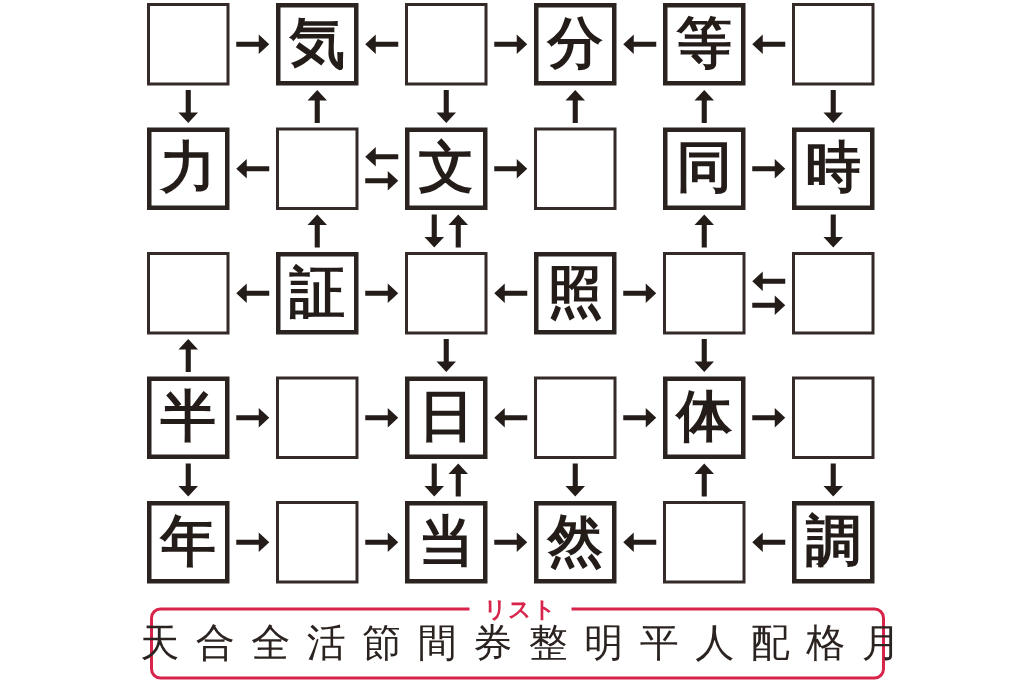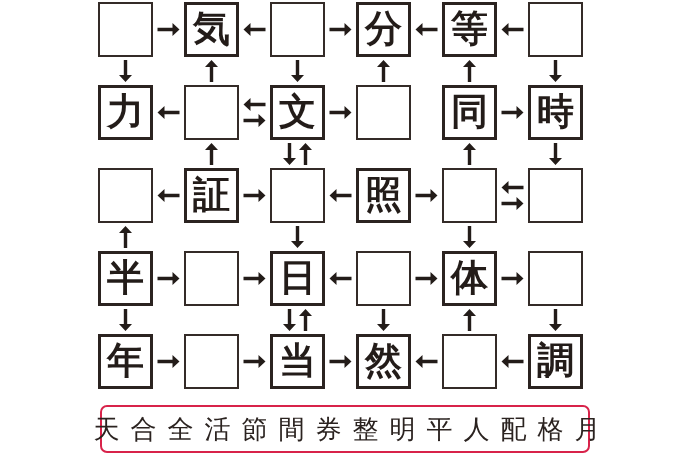--- a/index.html
+++ b/index.html
@@ -441,20 +441,23 @@
     <div class="arrow" style="left: 528px; top: 306px; width: 55px; height: 28px;">
       <svg width="55" height="28">
         <g transform="translate(0,3)">
           <path d="M25.8 0 V15 H21 L27.5 22 L34 15 H29.2 V0 Z" fill="#231c19"></path>
         </g>
       </svg>
     </div>
   </div>
 
 <div class="listbox">
+  <div class="list-title">
+    <span class="txt">リスト</span>
+  </div>
   <div class="list-chars" id="list-chars">
       <span>天</span>
       <span>合</span>
       <span>全</span>
       <span>活</span>
       <span>節</span>
       <span>間</span>
       <span>券</span>
       <span>整</span>
       <span>明</span>

